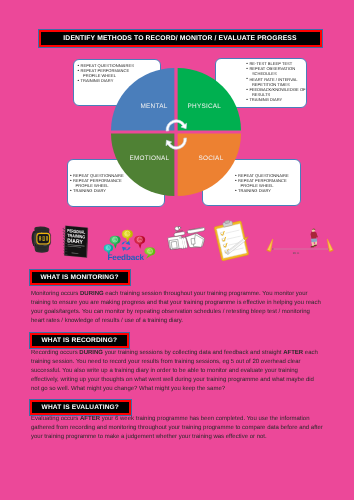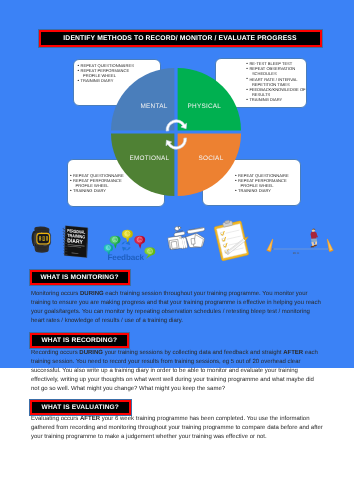--- a/index.html
+++ b/index.html
@@ -1,21 +1,21 @@
 <!DOCTYPE html>
 <html><head>
 <meta charset="utf-8">
 <style>
   html,body{margin:0;padding:0;background:#fff;}
   body{width:354px;height:500px;overflow:hidden;
        font-family:"Liberation Sans",sans-serif;
        -webkit-font-smoothing:antialiased;
        text-rendering:geometricPrecision;}
   *{-webkit-font-smoothing:antialiased;}
-  .page{position:relative;width:354px;height:368px;background:#3b82f6;}
+  .page{position:relative;width:354px;height:500px;background:#ec4899;}
 
   
   .banner{position:absolute;background:#000;border:2.6px solid #ff0000;
           box-shadow:0 0 0 1px #3b6ea8;
           display:flex;align-items:center;justify-content:center;
           color:#fff;font-weight:bold;box-sizing:border-box;}
   #title-banner{left:38.5px;top:30px;width:283px;height:16.5px;font-size:6.8px;letter-spacing:.12px;}
   .sec-banner{left:29.5px;height:15px;font-size:6.6px;letter-spacing:.12px;}
 
   

